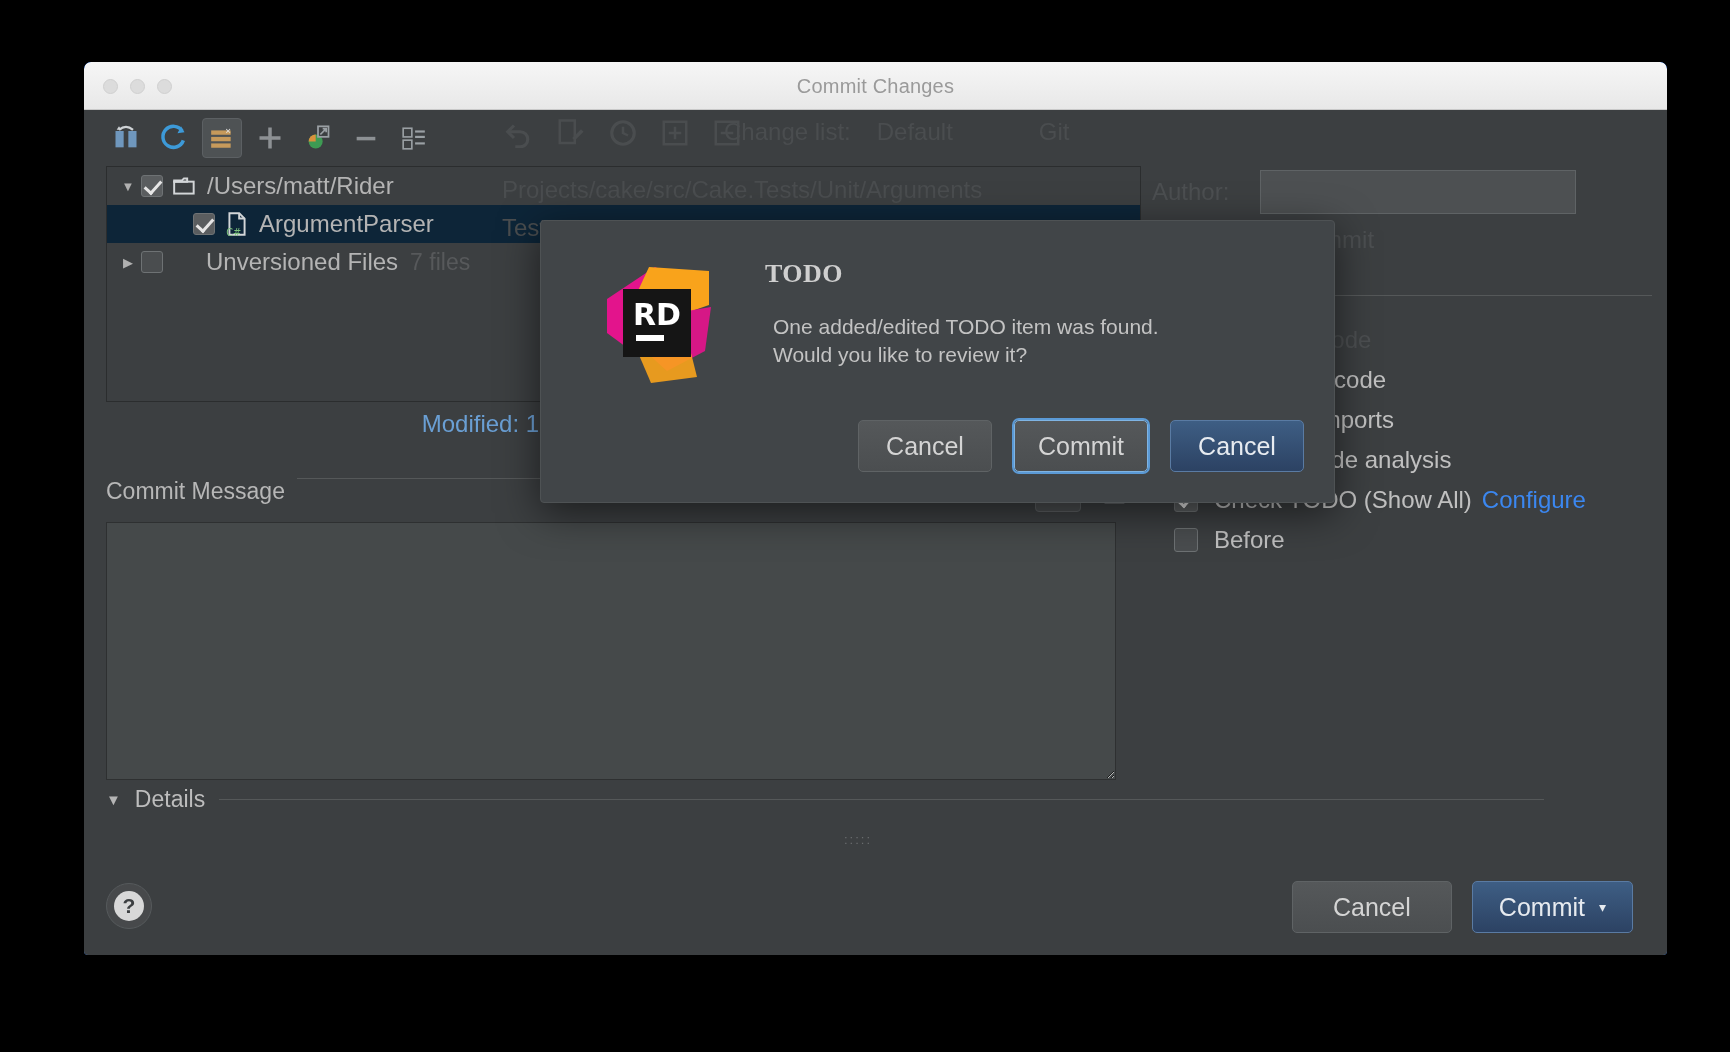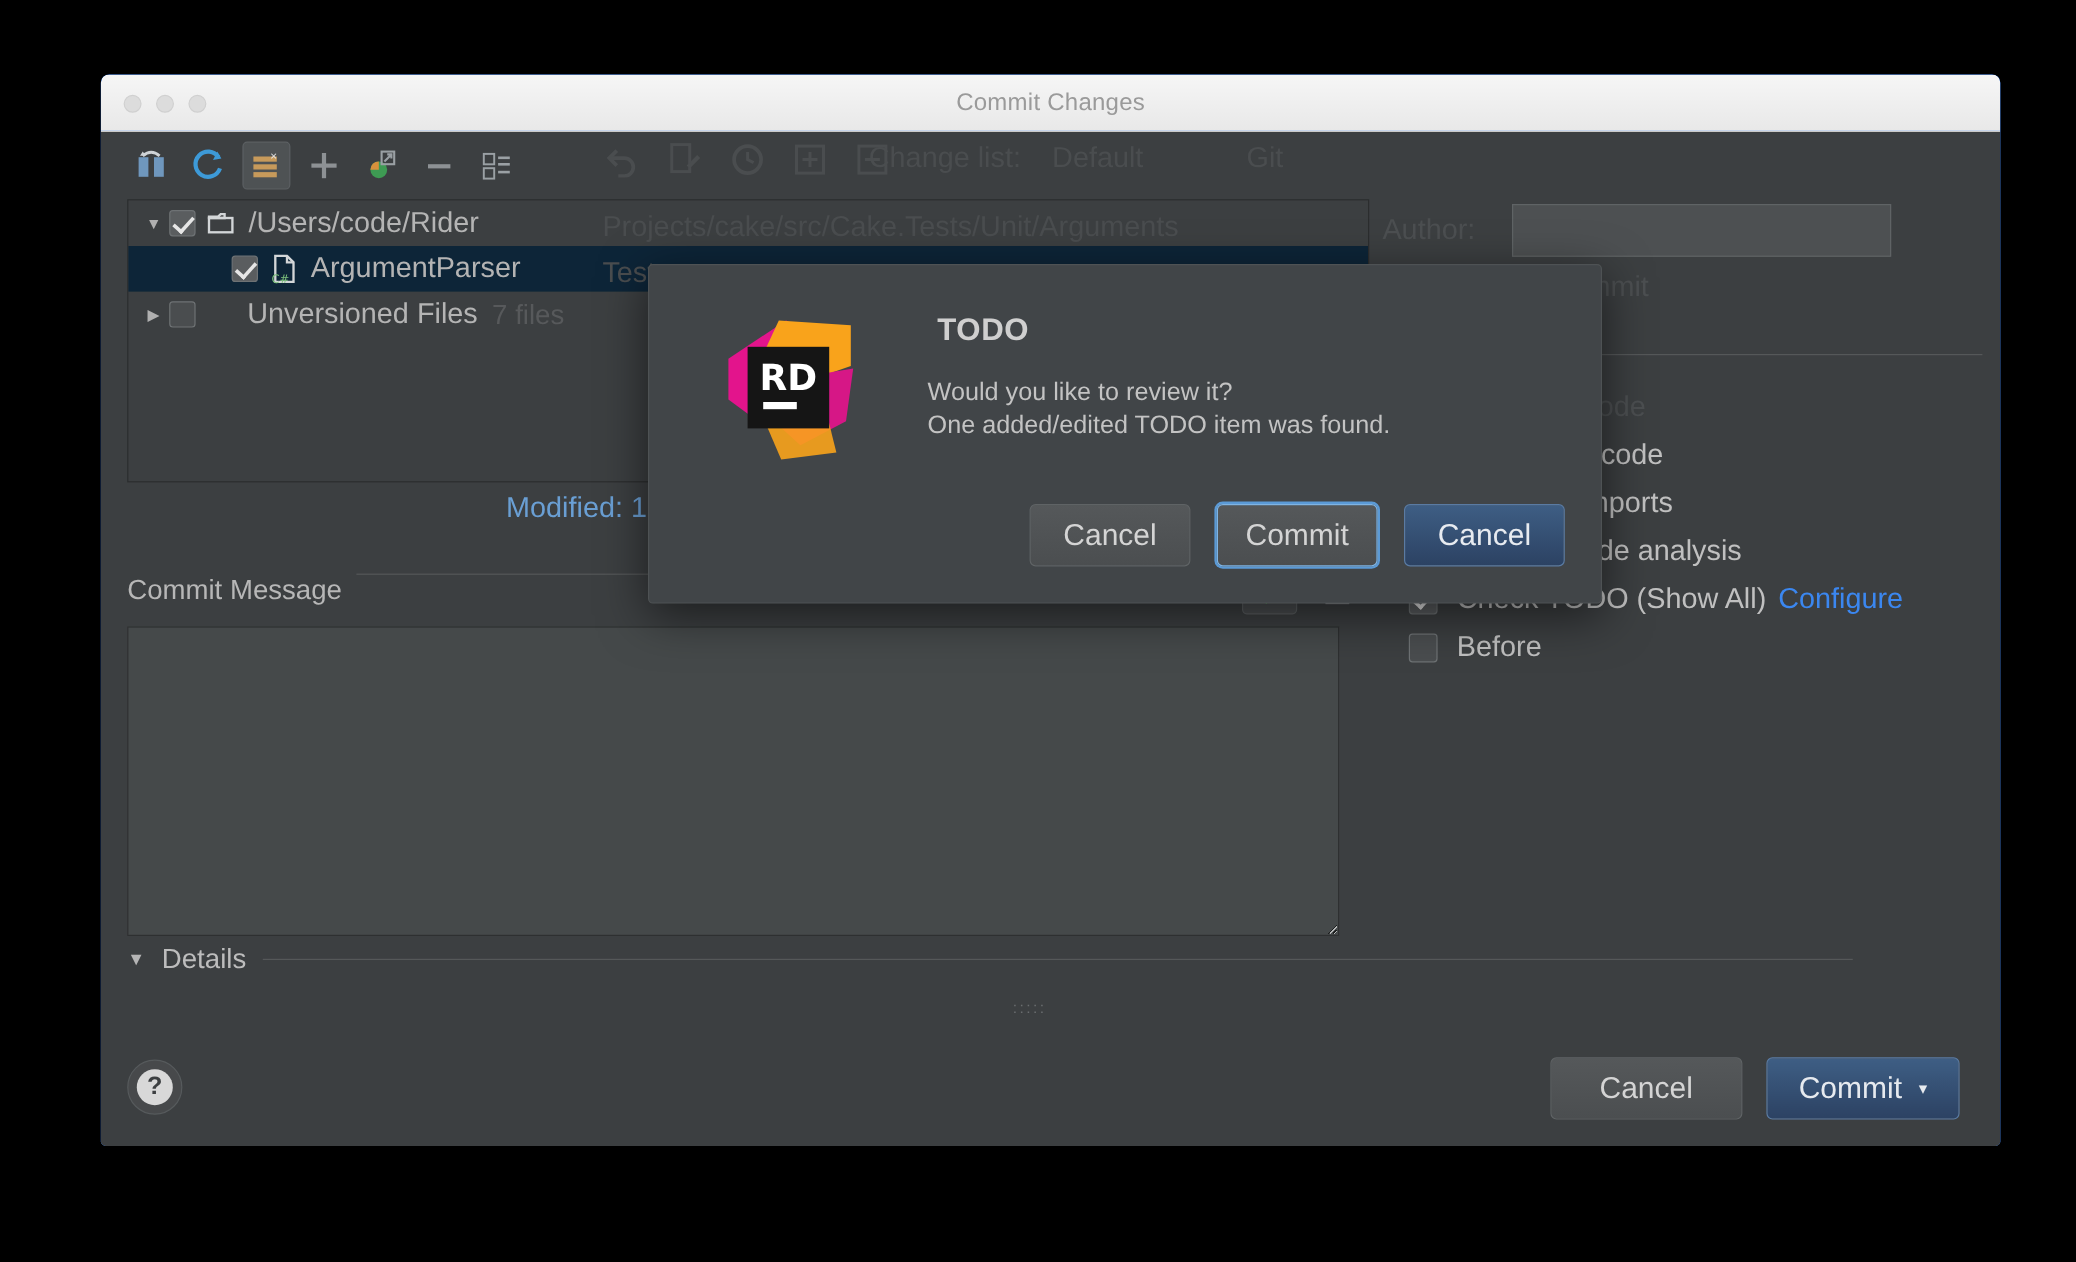--- a/index.html
+++ b/index.html
@@ -216,23 +216,24 @@
     border: 1px solid #4e5254;
     border-radius: 4px;
     box-shadow: 0 10px 40px rgba(0,0,0,0.55);
     z-index: 40;
   }
   #rd-logo {
     position: absolute; left: 52px; top: 38px;
     width: 128px; height: 128px;
   }
   #todo-title {
-    position: absolute; left: 240px; top: 38px;
+    position: absolute; left: 224px; top: 38px;
     font-size: 26px; font-weight: bold; color: #cfcfcf;
     letter-spacing: .5px;
+    font-family: Liberation Serif, serif;
   }
   #todo-message {
     position: absolute; left: 232px; top: 92px;
     font-size: 21px; line-height: 1.32; color: #c3c3c3;
   }
   #todo-buttons {
     position: absolute; right: 30px; bottom: 30px;
     display: flex; gap: 22px; align-items: center;
   }
   .todo-btn {
@@ -365,21 +366,21 @@
 
       <div class="tree-row">
         <span class="twisty">▼</span>
         <span class="cbx checked"></span>
         <span class="ico-folder">
           <svg width="26" height="26" viewBox="0 0 24 24">
             <path d="M2 7 h7 l2 -2 h3 v3 H2 z" fill="none" stroke="#d3d6d8" stroke-width="1.8"></path>
             <rect x="2" y="8" width="18" height="11" fill="none" stroke="#d3d6d8" stroke-width="1.8"></rect>
           </svg>
         </span>
-        <span class="tree-label">/Users/code/Rider</span>
+        <span class="tree-label">/Users/matt/Rider</span>
       </div>
 
       <div class="tree-row selected">
         <span class="twisty"></span>
         <span style="width:52px;flex:0 0 52px"></span>
         <span class="cbx checked"></span>
         <span class="ico-file">
           <svg width="26" height="26" viewBox="0 0 24 24">
             <path d="M5 2 h9 l5 5 v15 H5 z" fill="none" stroke="#d3d6d8" stroke-width="1.8"></path>
             <path d="M14 2 v5 h5" fill="none" stroke="#d3d6d8" stroke-width="1.8"></path>
@@ -501,22 +502,22 @@
           <polygon points="56,8 116,12 116,46 70,62 44,34" fill="#f9a31b"></polygon>
           <polygon points="70,56 118,48 112,92 74,112 52,92" fill="#e3148c" opacity="0.92"></polygon>
           <polygon points="46,96 96,86 104,118 58,124" fill="#f9a31b" opacity="0.9"></polygon>
           <rect x="30" y="30" width="68" height="68" fill="#151515"></rect>
           <text x="64" y="66" font-size="30" font-weight="bold" fill="#ffffff" text-anchor="middle" font-family="DejaVu Sans">RD</text>
           <rect x="43" y="76" width="28" height="6" fill="#ffffff"></rect>
         </svg>
       </div>
       <div id="todo-title">TODO</div>
       <div id="todo-message">
+        <div>One added/edited TODO item was found.</div>
         <div>Would you like to review it?</div>
-        <div>One added/edited TODO item was found.</div>
       </div>
       <div id="todo-buttons">
         <div class="todo-btn">
           <span>Cancel</span>
         </div>
         <div class="todo-btn focused">
           <span>Commit</span>
         </div>
         <div class="todo-btn default">
           <span>Cancel</span>

